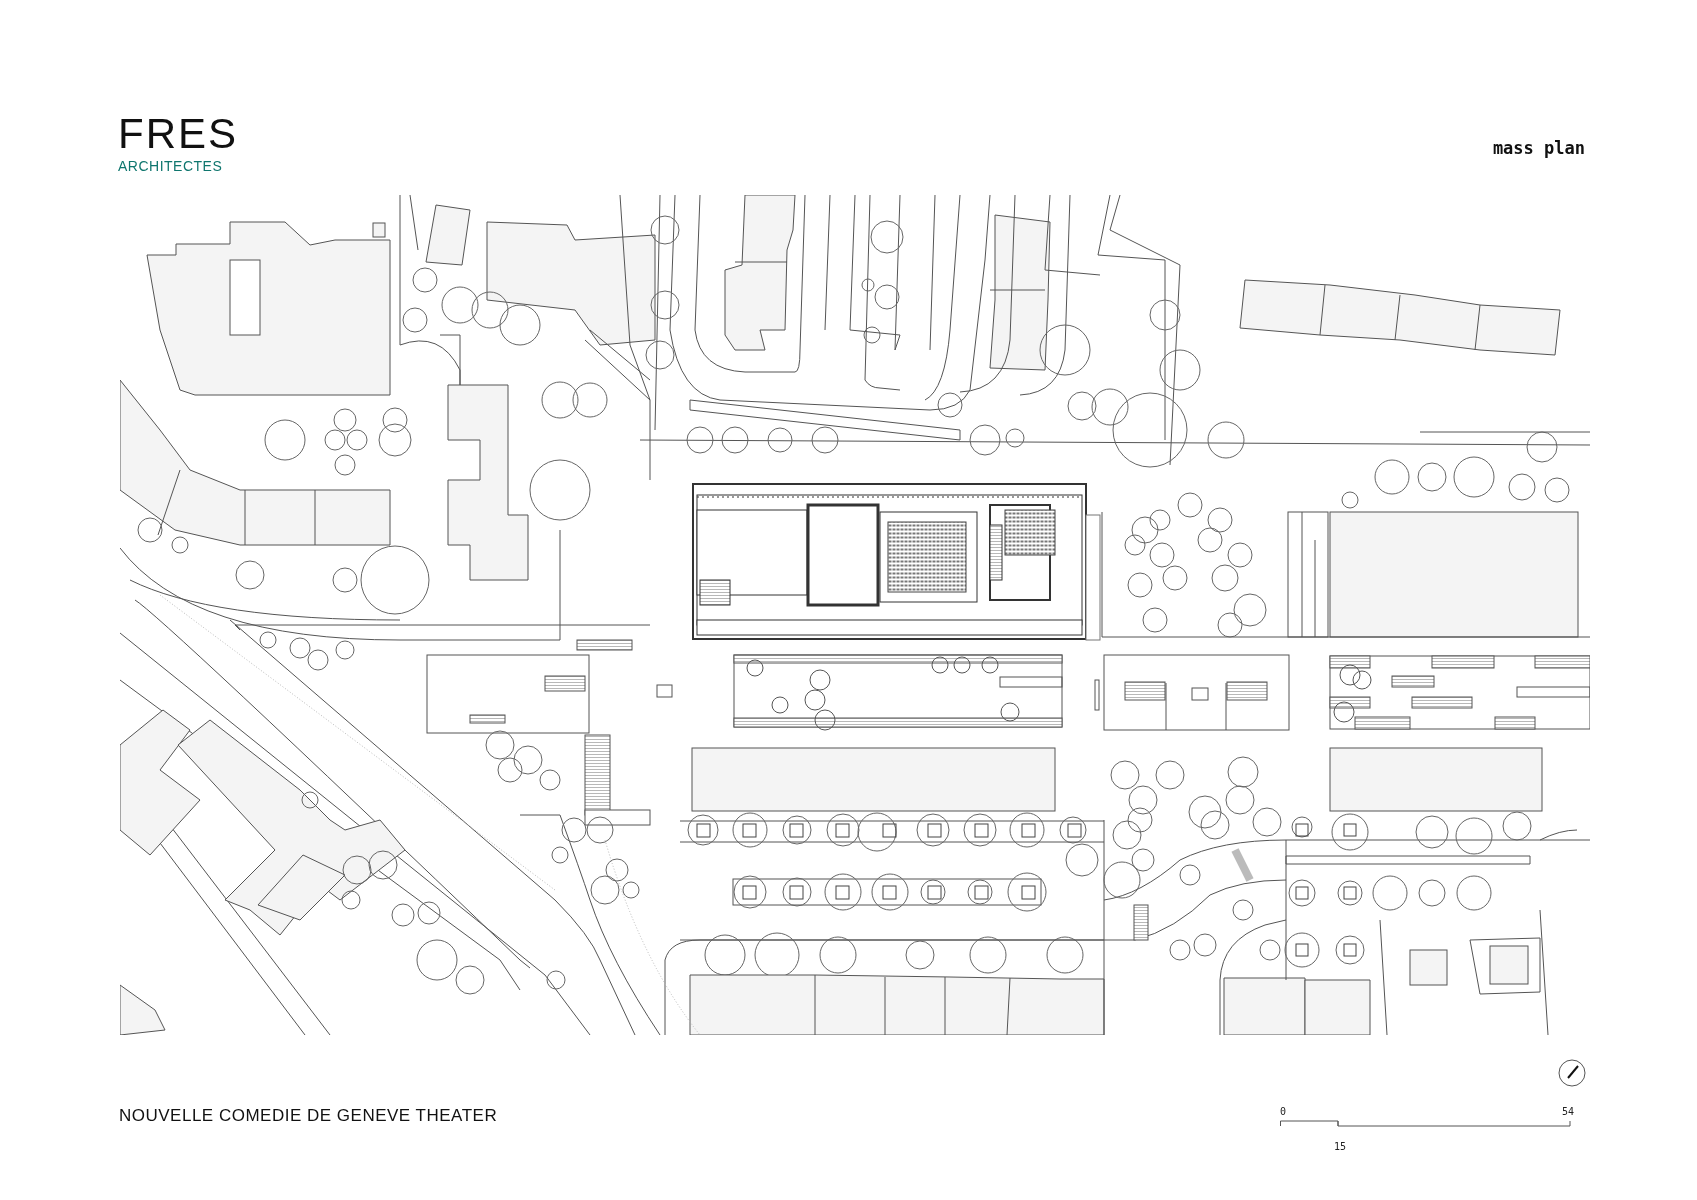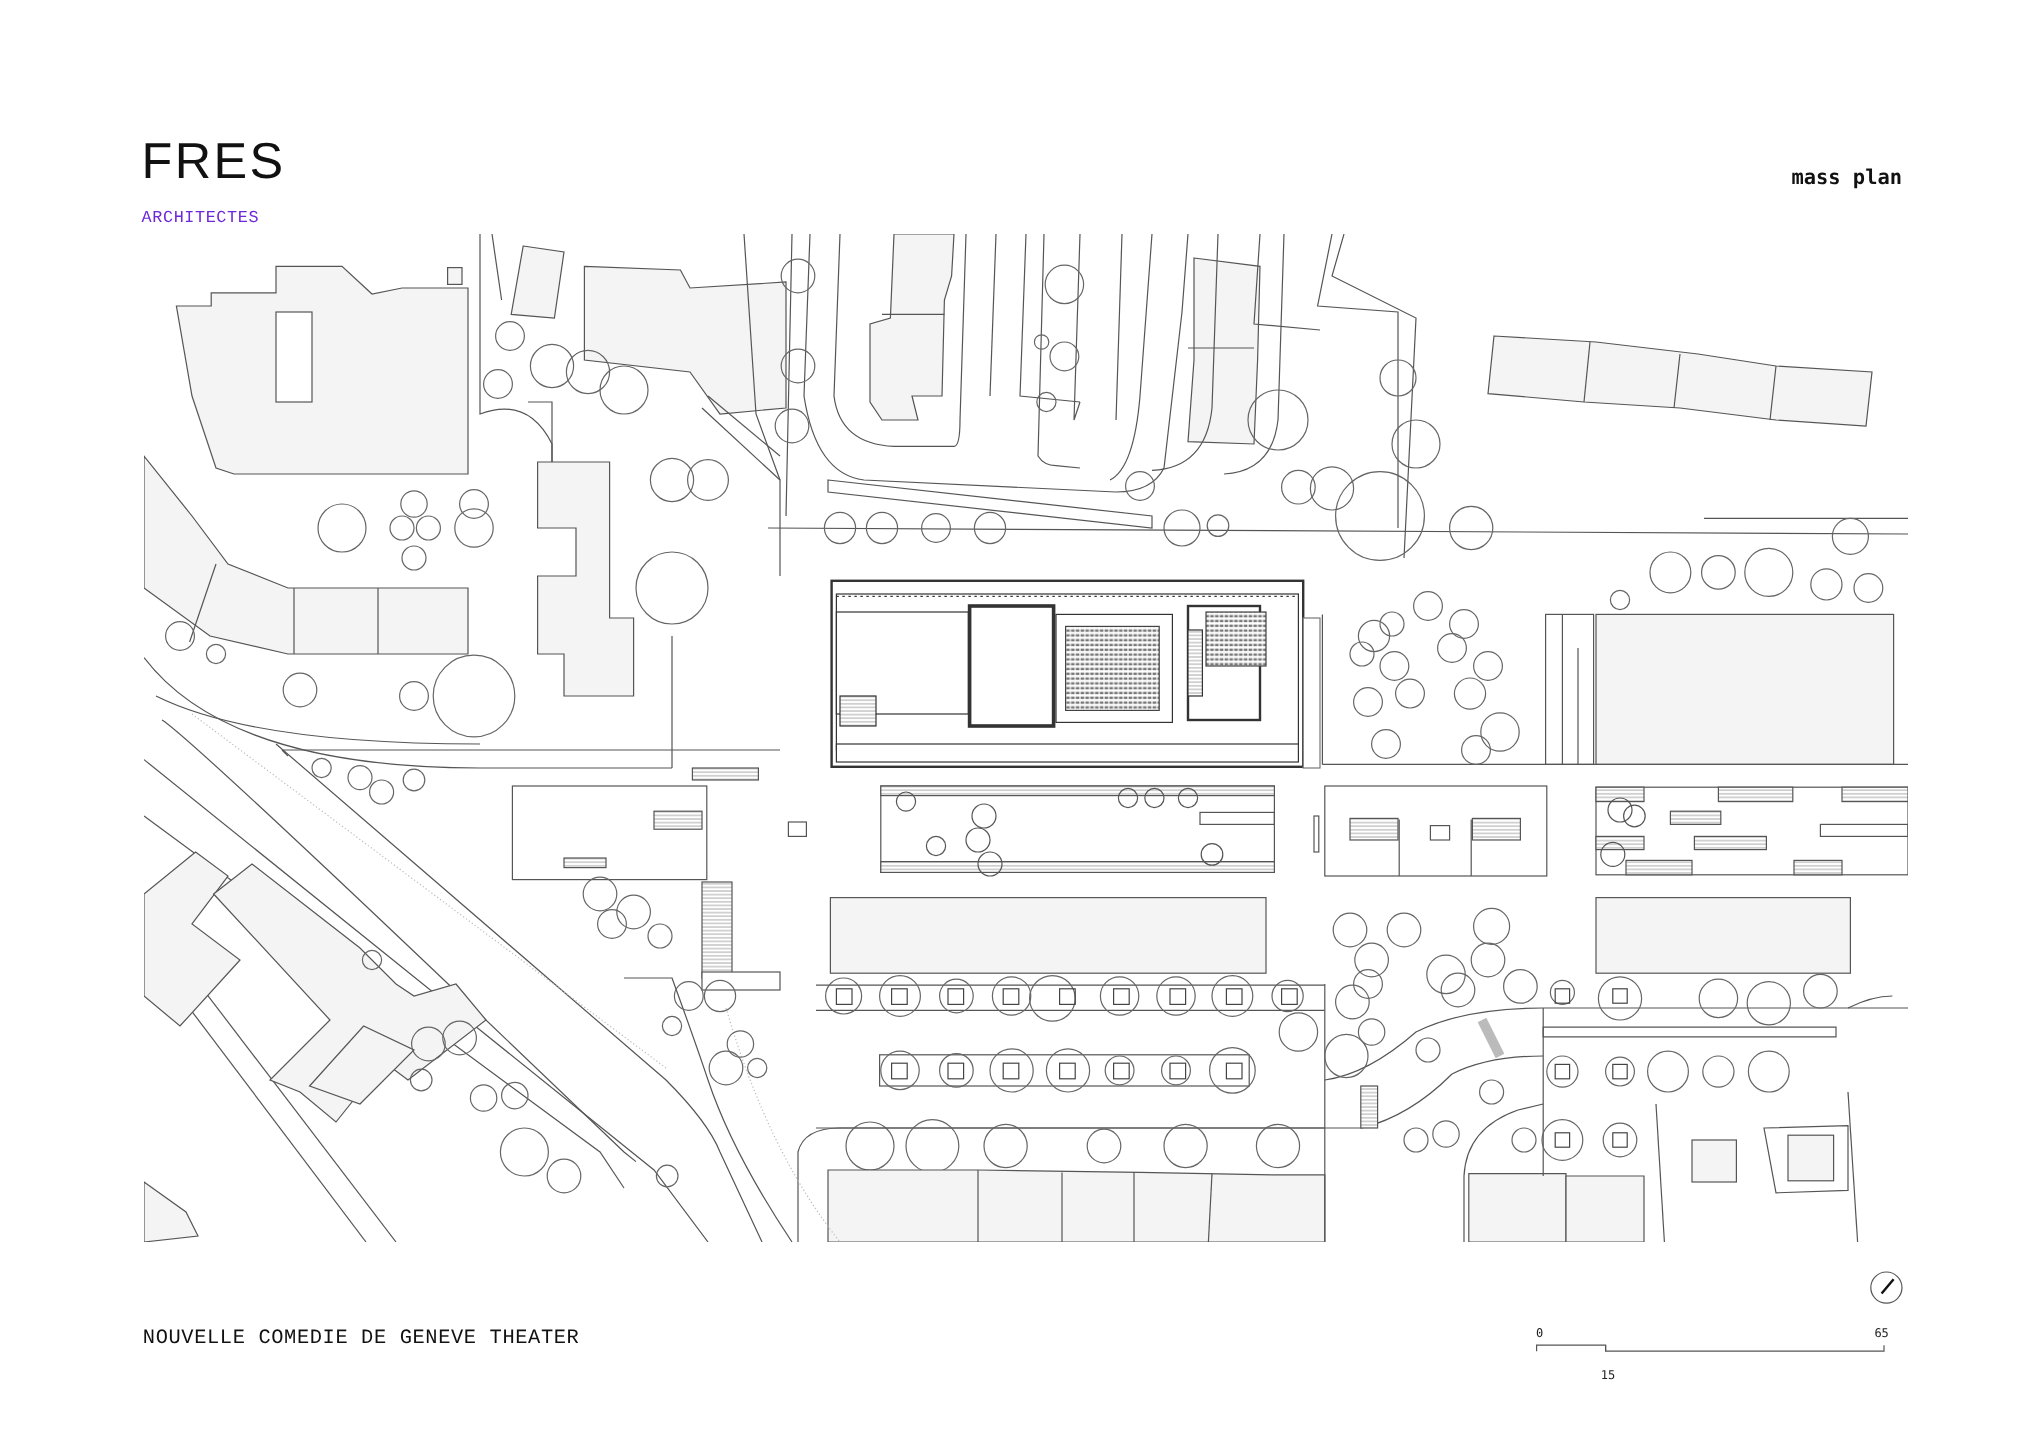--- a/index.html
+++ b/index.html
@@ -1,21 +1,21 @@
 <!DOCTYPE html>
 <html><head>
 <meta charset="utf-8">
 <style>
   html, body { margin: 0; padding: 0; background: #ffffff; }
   body { width: 1697px; height: 1200px; position: relative; overflow: hidden; font-family: "DejaVu Sans", sans-serif; color: #111; }
   .brand { position: absolute; left: 118px; top: 112px; }
   .brand-name { font-family: Liberation Sans, sans-serif; font-weight: 300; font-size: 42px; letter-spacing: 2px; line-height: 44px; color: #111; }
-  .brand-sub { font-family: Liberation Mono, monospace; font-size: 14px; letter-spacing: 0.5px; margin-top: 18px; color: #6d28d9; }
+  .brand-sub { font-family: Liberation Sans, sans-serif; font-size: 14px; letter-spacing: 0.5px; margin-top: 2px; color: #0f766e; }
   .sheet-title { position: absolute; right: 112px; top: 118px; font-family: "DejaVu Sans Mono", monospace; font-size: 17px; font-weight: bold; color: #111; margin-top: 20px; }
-  .project-title { position: absolute; left: 119px; top: 1106px; font-family: Liberation Mono, monospace; font-size: 17px; letter-spacing: 0.5px; color: #111; }
+  .project-title { position: absolute; left: 119px; top: 1106px; font-family: Liberation Sans, sans-serif; font-size: 17px; letter-spacing: 0.5px; color: #111; }
   .plan { position: absolute; left: 0; top: 0; width: 1697px; height: 1200px; }
   .scale { position: absolute; left: 1280px; top: 1106px; width: 300px; height: 40px; }
   .scale-label { position: absolute; top: 0; font-family: "DejaVu Sans Mono", monospace; font-size: 10px; color: #222; }
   .north { position: absolute; left: 1557px; top: 1058px; width: 30px; height: 30px; }
 </style>
 </head>
 <body>
 
 <div class="brand">
   <div class="brand-name">FRES</div>
@@ -406,18 +406,18 @@
 <div class="north">
   <svg width="30" height="30" viewBox="0 0 30 30">
     <circle cx="15" cy="15" r="13" fill="none" stroke="#555" stroke-width="1"></circle>
     <line x1="11" y1="20" x2="21" y2="8" stroke="#111" stroke-width="2"></line>
   </svg>
 </div>
 
 <div class="scale">
   <span class="scale-label" style="left:0px;">0</span>
   <span class="scale-label" style="left:54px;margin-top:35px;">15</span>
-  <span class="scale-label" style="left:282px;">65</span>
+  <span class="scale-label" style="left:282px;">54</span>
   <svg width="300" height="40" style="position:absolute;left:0;top:0;">
     <polyline points="0.5,20 0.5,15 58,15 58,20" fill="none" stroke="#555" stroke-width="1"></polyline>
     <polyline points="58,15 58,20 290,20 290,15" fill="none" stroke="#555" stroke-width="1"></polyline>
   </svg>
 </div>
 
 </body></html>

